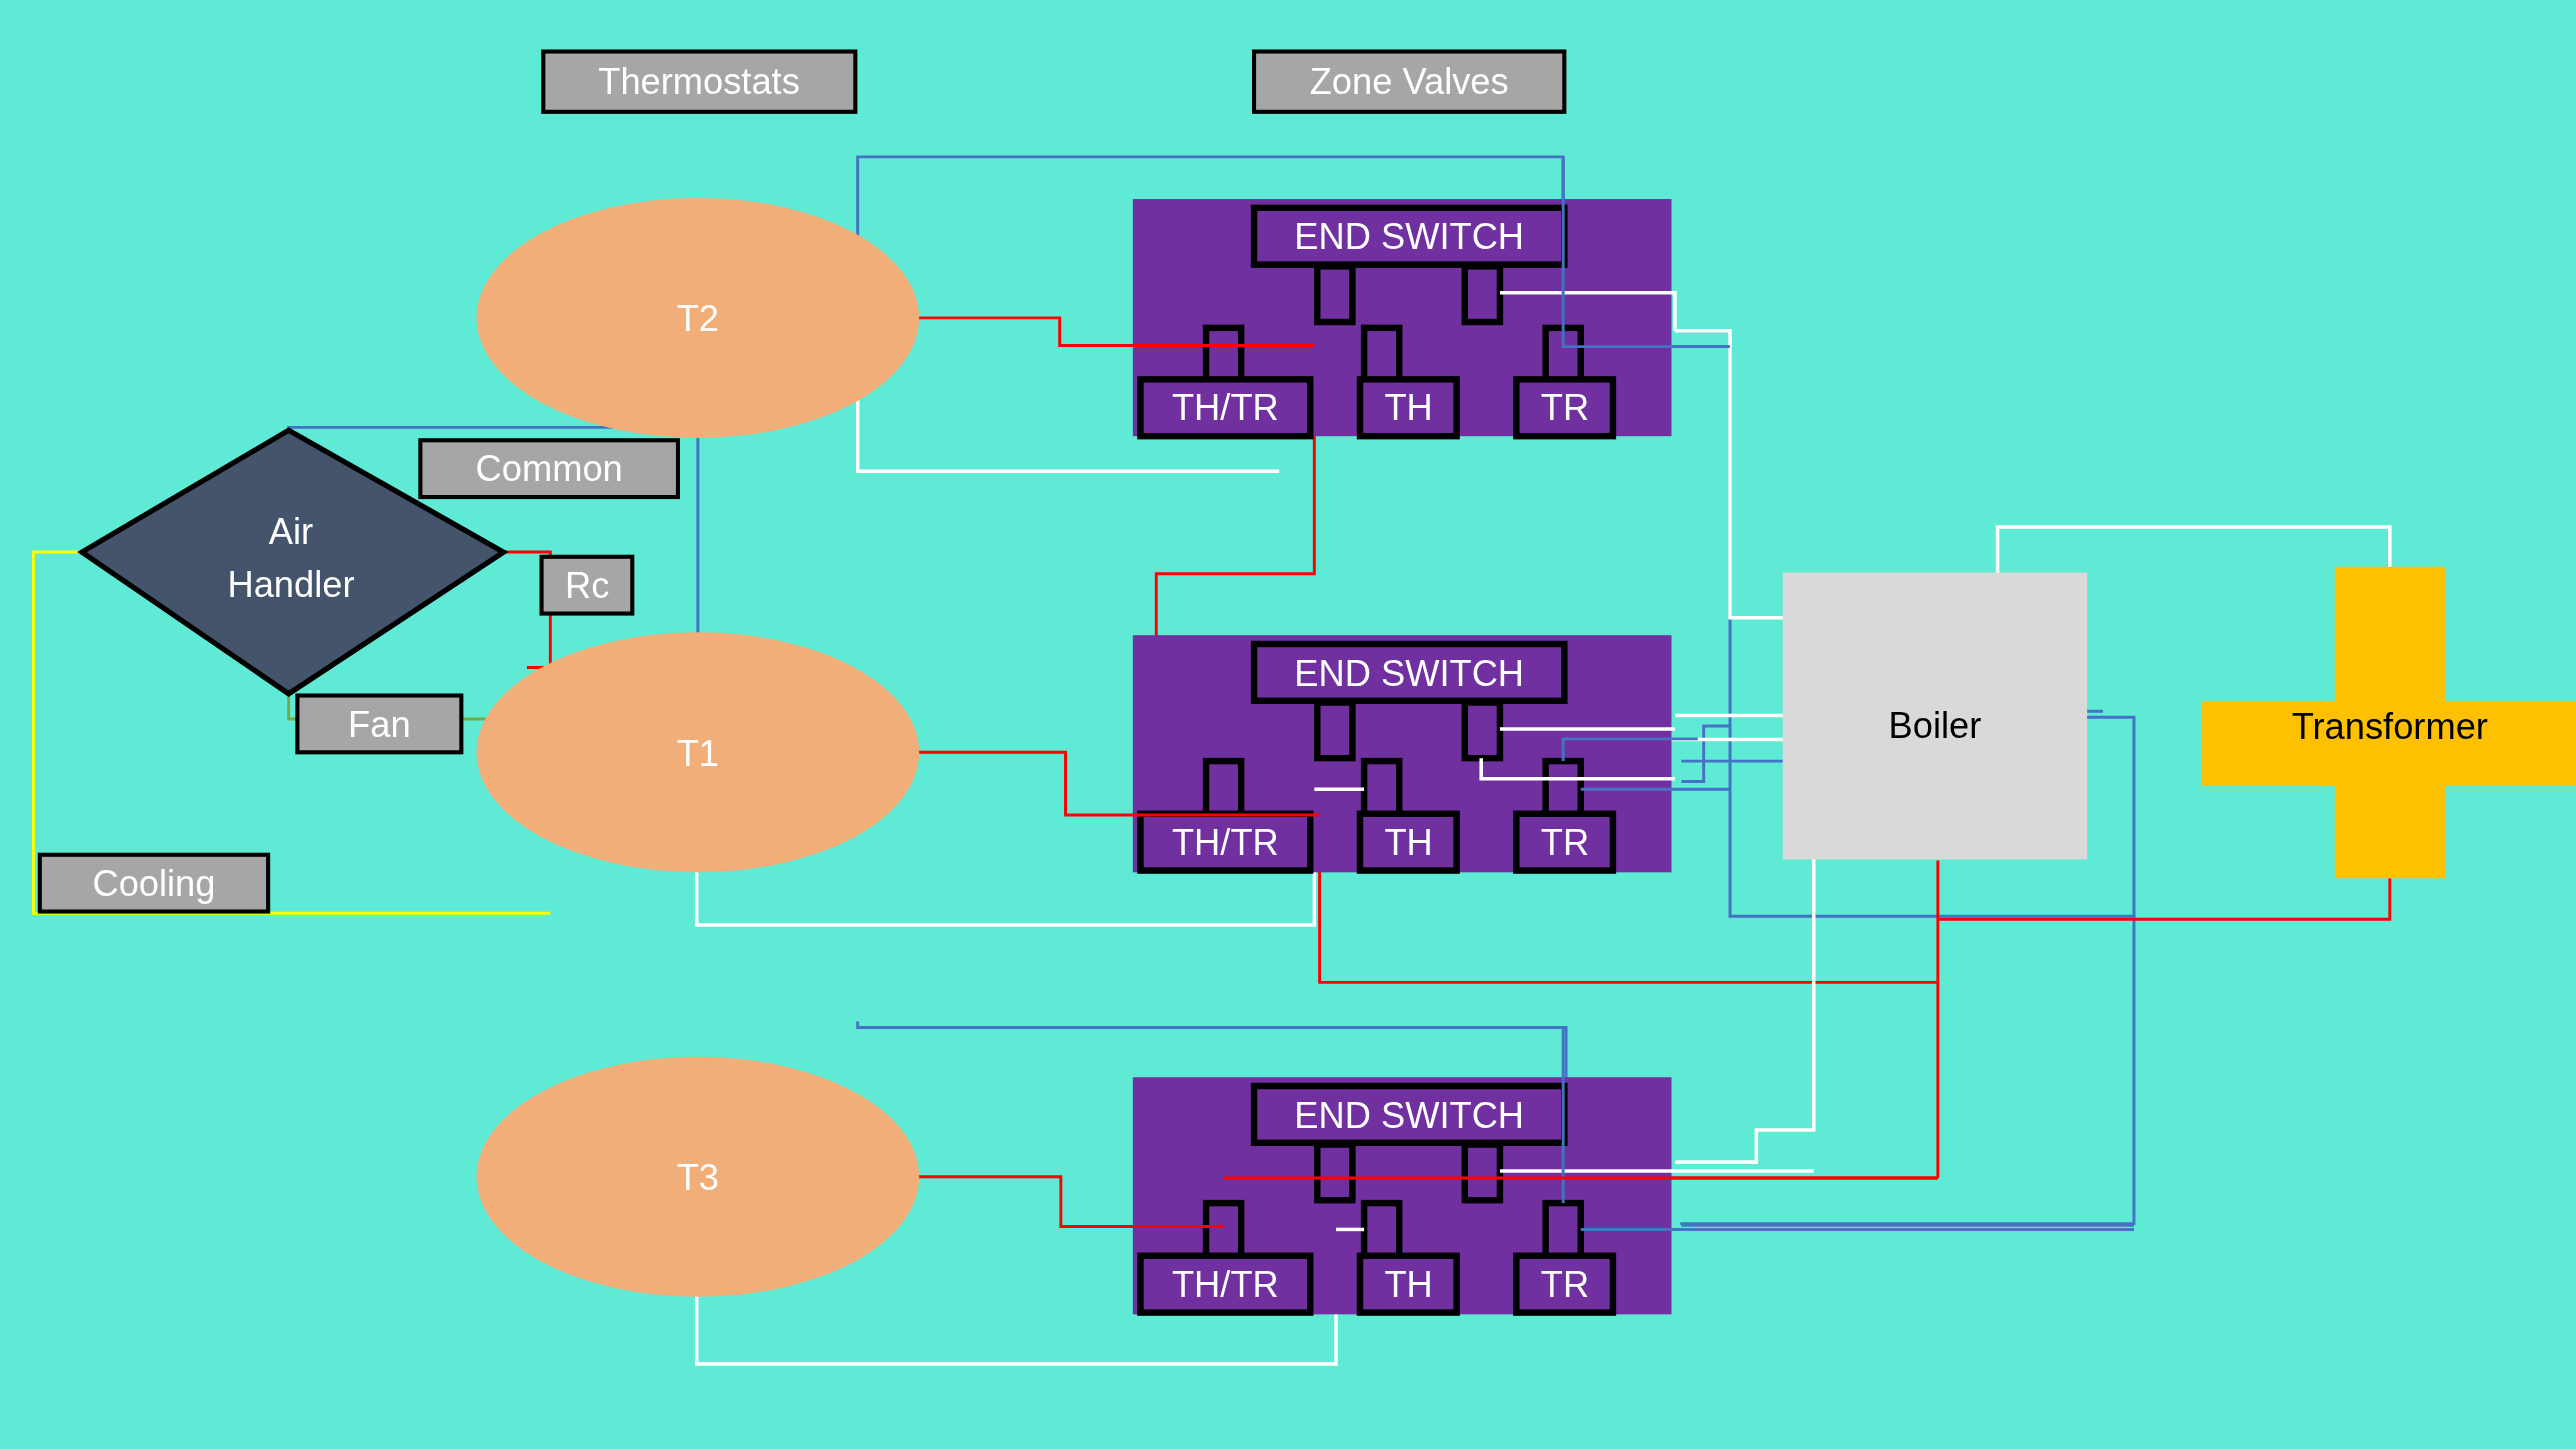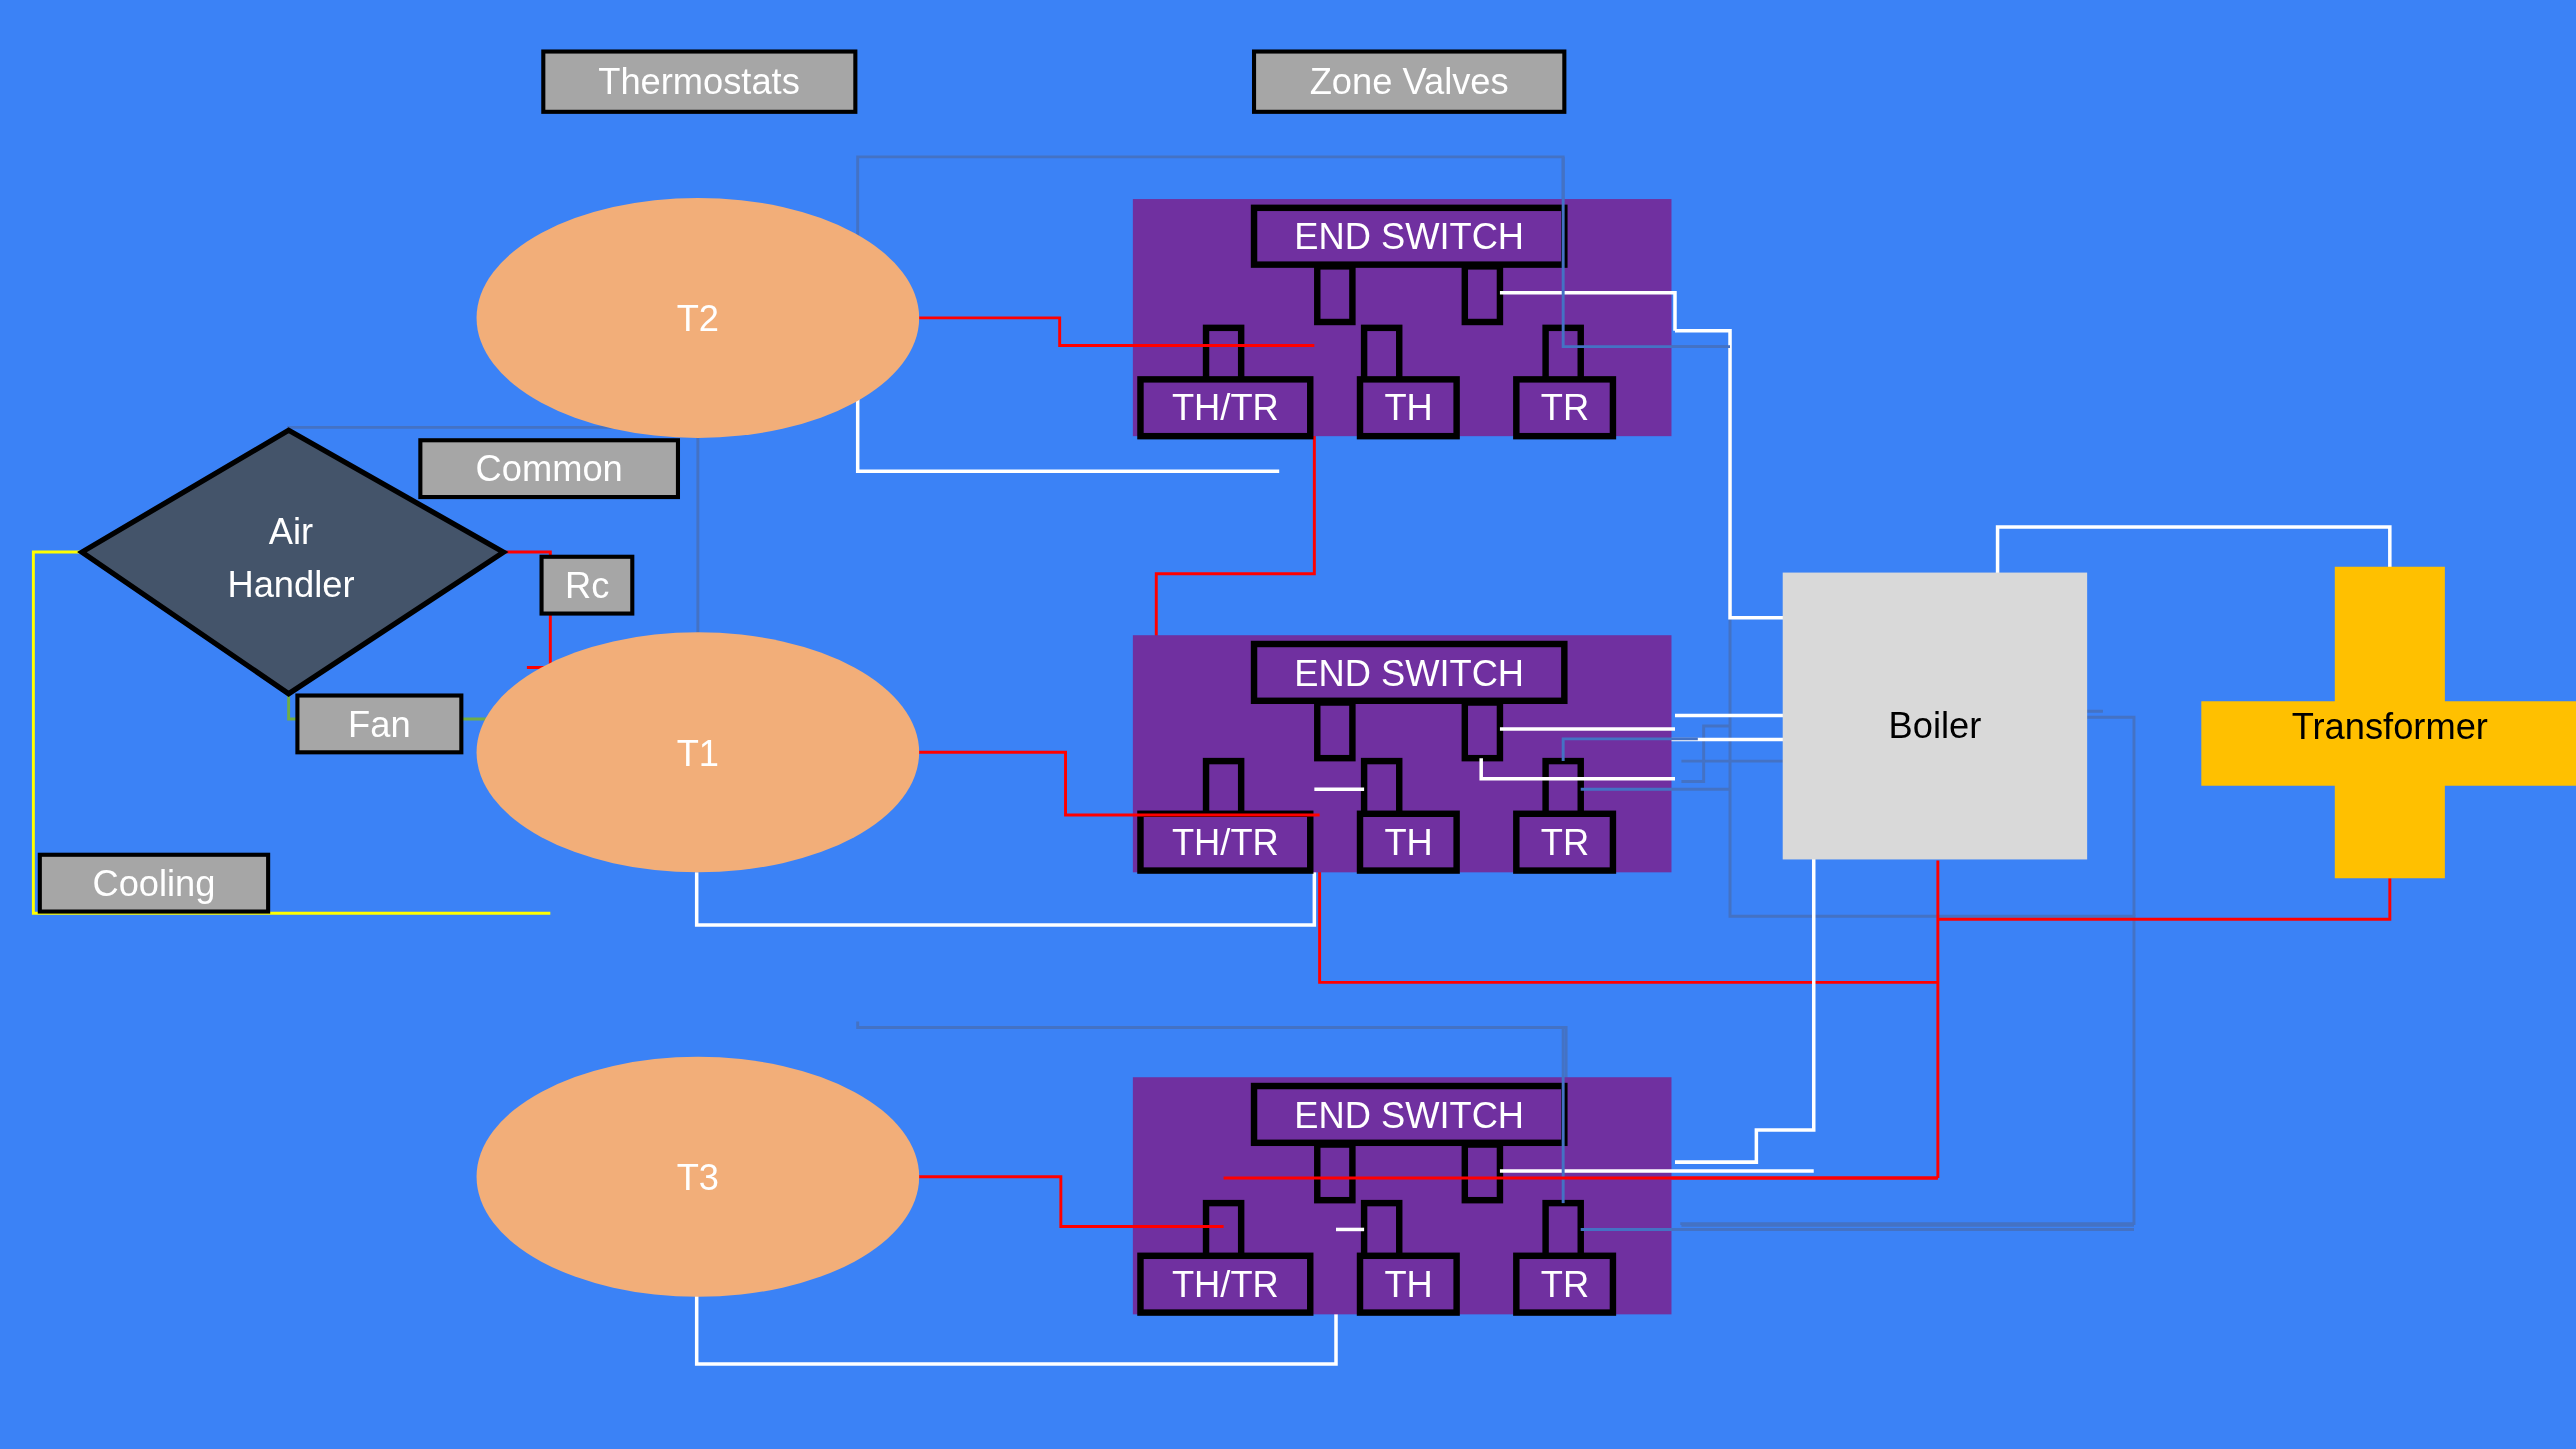--- a/index.html
+++ b/index.html
@@ -11,21 +11,21 @@
   body {
     width: 2576px;
     height: 1449px;
     overflow: hidden;
     font-family: "Liberation Sans", sans-serif;
   }
   #diagram-root {
     position: relative;
     width: 2576px;
     height: 1449px;
-    background: #3b82f6;
+    background: #5eead4;
   }
   svg.canvas {
     position: absolute;
     top: 0; left: 0;
     width: 2576px;
     height: 1449px;
     display: block;
   }
   
   .t-white  { fill: #ffffff; font-family: "Liberation Sans", sans-serif; }

